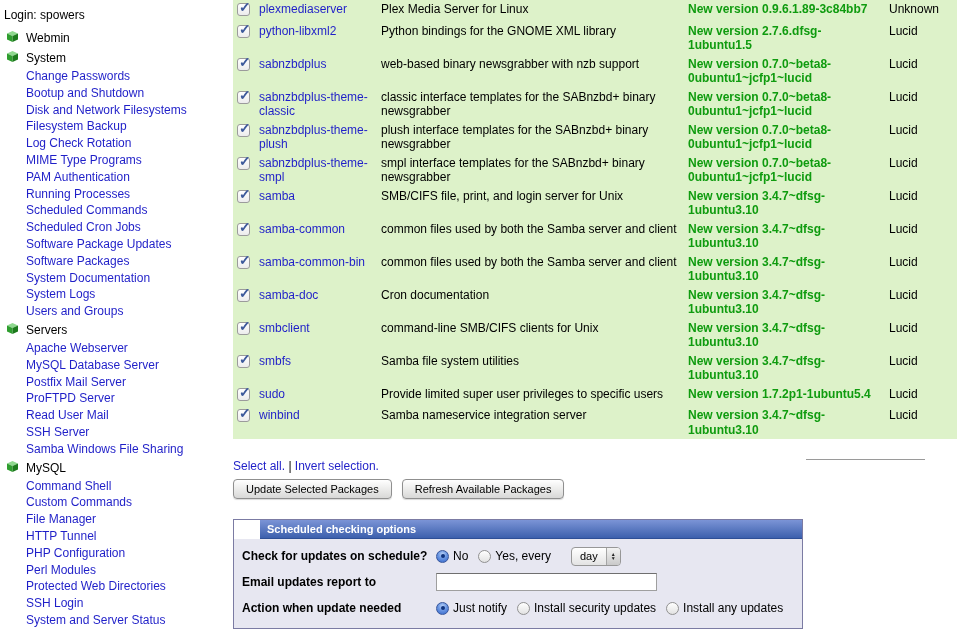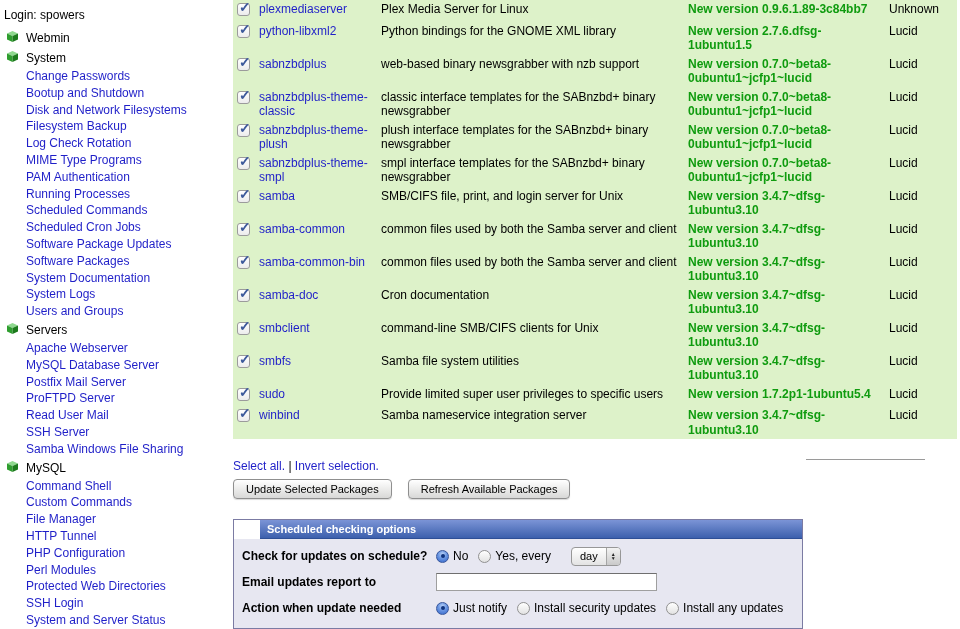--- a/index.html
+++ b/index.html
@@ -41,21 +41,21 @@
     position: relative; cursor: pointer;
   }
   .cb.checked::after {
     content: "✓"; position: absolute; left: 1px; top: -4px;
     font-size: 14px; font-weight: bold; color: #3d5a9b;
   }
 
   .select-line { margin-top: 20px; color: #000; }
   .select-line a { color: #1f1fc8; text-decoration: none; }
 
-  .btn-row { margin-top: 6px; display: flex; gap: 16px; }
+  .btn-row { margin-top: 6px; display: flex; gap: 10px; }
   .mac-btn {
     font-family: "Liberation Sans", sans-serif; font-size: 11px; color: #000;
     padding: 3px 12px; border: 1px solid #8f8f8f; border-radius: 4px;
     background: linear-gradient(#ffffff, #ececeb 50%, #d8d8d7);
     box-shadow: 0 1px 1px rgba(0,0,0,.15); cursor: pointer;
   }
 
   .hr-segment { position: absolute; left: 573px; top: 459px; width: 119px; height: 1px; background: #9a9a9a; }
 
   

